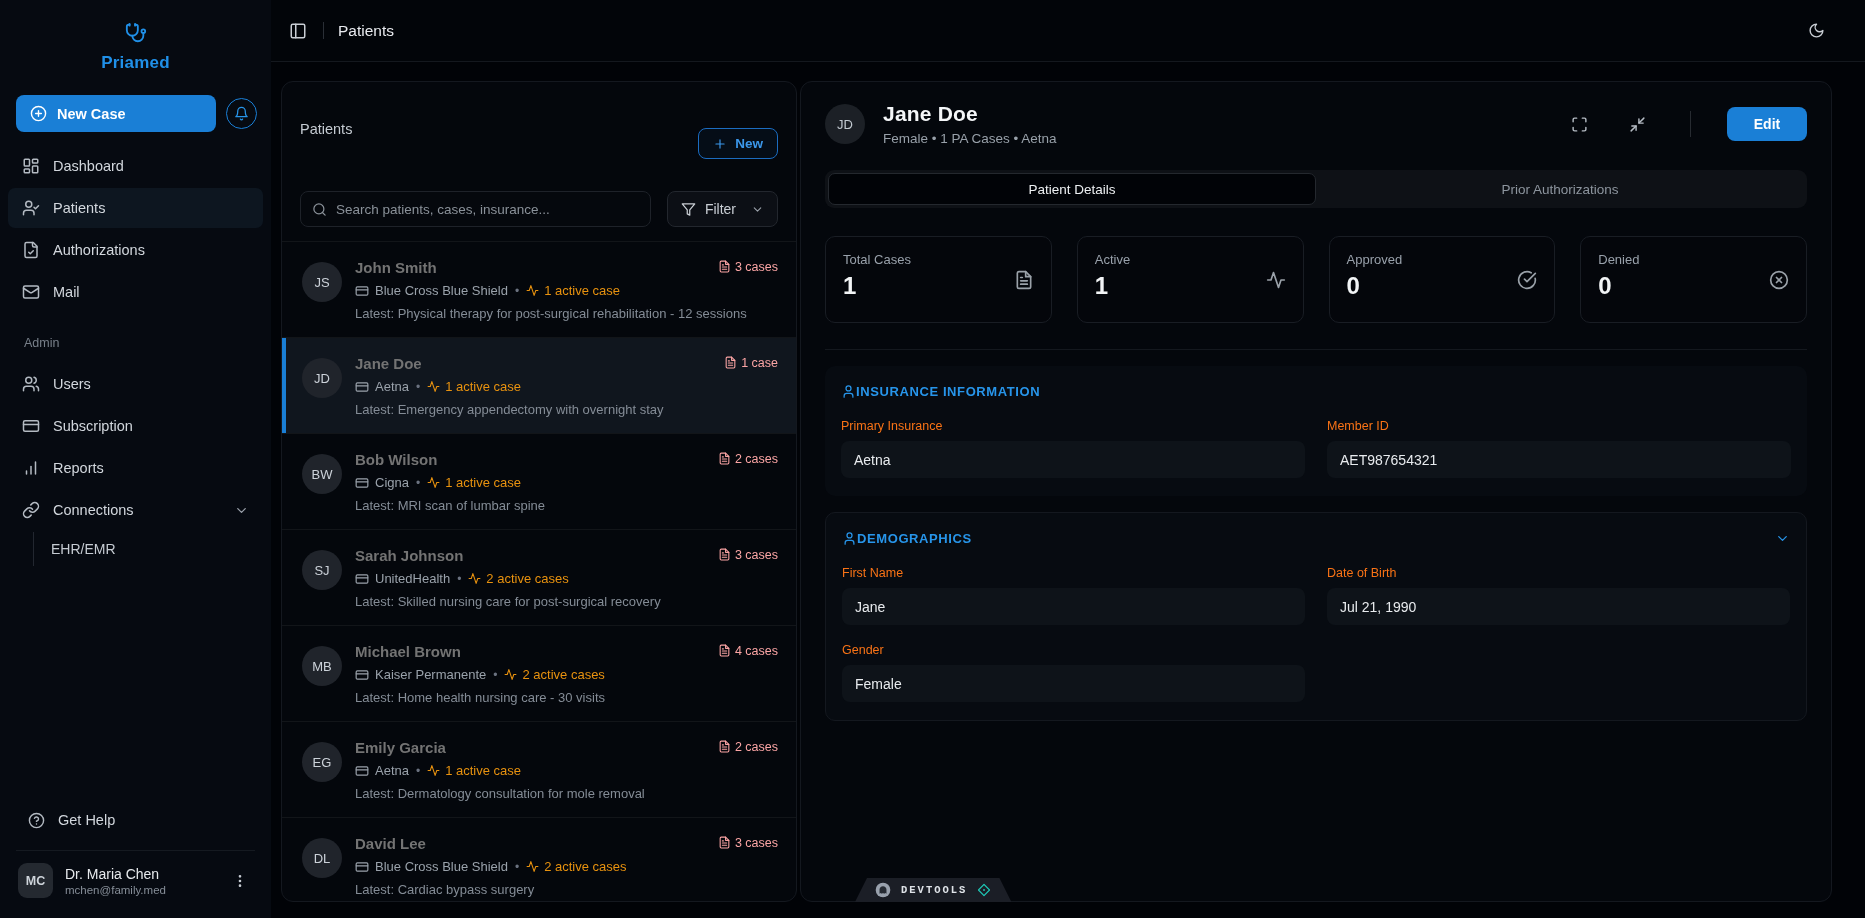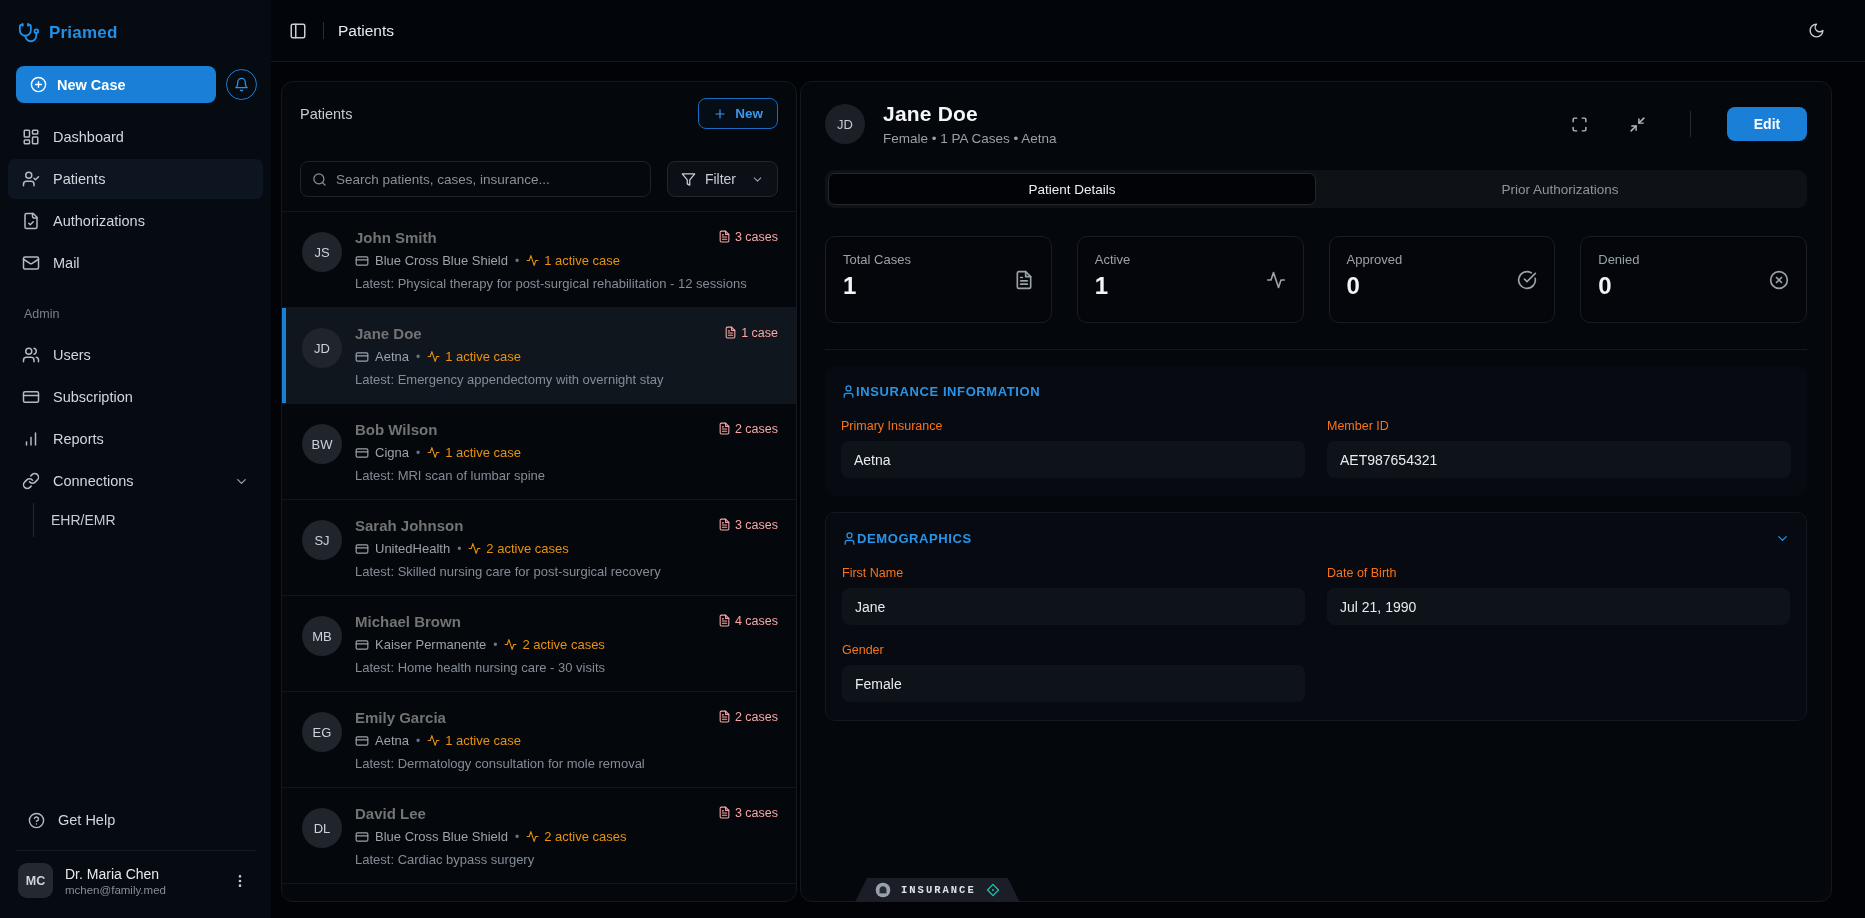--- a/index.html
+++ b/index.html
@@ -10,21 +10,21 @@
     -webkit-font-smoothing:antialiased;
   }
   .ic { display:inline-flex; align-items:center; justify-content:center; flex:none; }
   .ic svg { width:100%; height:100%; display:block; }
 
   
   .sidebar {
     position:absolute; left:0; top:0; width:271px; height:918px;
     background:#060a11; z-index:5;
   }
-  .logo-row { display:flex; align-items:center; gap:9px; padding:22px 18px 6px 18px; }
+  .logo-row { display:flex; align-items:center; gap:9px; padding:22px 18px 6px 18px;flex-direction:column; }
   .logo-row .ic { width:22px; height:22px; color:#2090e8; }
   .logo-text { font-size:17px; font-weight:700; color:#2090e8; letter-spacing:.2px; }
 
   .newcase-row { display:flex; align-items:center; gap:10px; margin:16px 14px 0 16px; }
   .newcase-btn {
     flex:1; height:37px; border:none; border-radius:8px; cursor:pointer;
     background:var(--accent,#1a7fd6); color:#fff; font-size:14.5px; font-weight:600;
     display:flex; align-items:center; gap:10px; padding:0 14px;
     font-family:inherit;
   }
@@ -89,21 +89,21 @@
     display:flex; gap:3px; }
   .panel { background:#04070c; border:1px solid #14181f; border-radius:12px; overflow:hidden; }
 
   
   .list-panel { width:516px; flex:none; display:flex; flex-direction:column; }
   .list-head { padding:16px 18px 14px 18px; }
   .list-head-row { display:flex; align-items:center; justify-content:space-between; }
   .list-title { font-size:14.5px; color:#c5cbd2; }
   .new-btn { height:31px; padding:0 14px; border-radius:8px; background:rgba(18,60,105,.12);
     border:1px solid #1b6cc0; color:#3b97ea; font-size:13.5px; font-weight:600;
-    display:flex; align-items:center; gap:8px; cursor:pointer; font-family:inherit; }
+    display:flex; align-items:center; gap:8px; cursor:pointer; font-family:inherit;margin-top:30px; }
   .new-btn .ic { width:14px; height:14px; }
   .search-row { display:flex; align-items:center; gap:16px; margin-top:32px; }
   .search-box { flex:1; height:36px; border:1px solid #1e2229; border-radius:8px;
     display:flex; align-items:center; gap:9px; padding:0 11px; background:#05080d; }
   .search-box .ic { width:15px; height:15px; color:#8a9199; }
   .search-box input { flex:1; background:transparent; border:none; outline:none;
     color:#dfe3e8; font-size:13.5px; font-family:inherit; }
   .search-box input::placeholder { color:#8a9199; }
   .filter-btn { height:36px; padding:0 13px; border-radius:8px; background:#0c0f15;
     border:1px solid #23272e; color:#c9ced4; font-size:14px; display:flex;
@@ -884,20 +884,20 @@
   </section>
 </div>
 
 <div class="devtools">
   <span class="ic ghost">
       <svg viewBox="0 0 24 24">
         <circle cx="12" cy="12" r="11" fill="#99a1ad"></circle>
         <path d="M12 6.2c-2.9 0-5.2 2.3-5.2 5.2v6.4l1.8-1.4 1.7 1.4 1.7-1.4 1.7 1.4 1.7-1.4 1.8 1.4v-6.4c0-2.9-2.3-5.2-5.2-5.2z" fill="#262b33"></path>
       </svg>
     </span>
-  <span class="label">INSURANCE</span>
+  <span class="label">DEVTOOLS</span>
   <span class="ic target">
       <svg viewBox="0 0 24 24" fill="none" stroke="currentColor" stroke-width="2" stroke-linecap="round" stroke-linejoin="round">
         <rect x="5.3" y="5.3" width="13.4" height="13.4" transform="rotate(45 12 12)"></rect>
         <circle cx="12" cy="12" r="1.6" fill="currentColor" stroke="none"></circle>
       </svg>
     </span>
 </div>
 
 </body></html>

